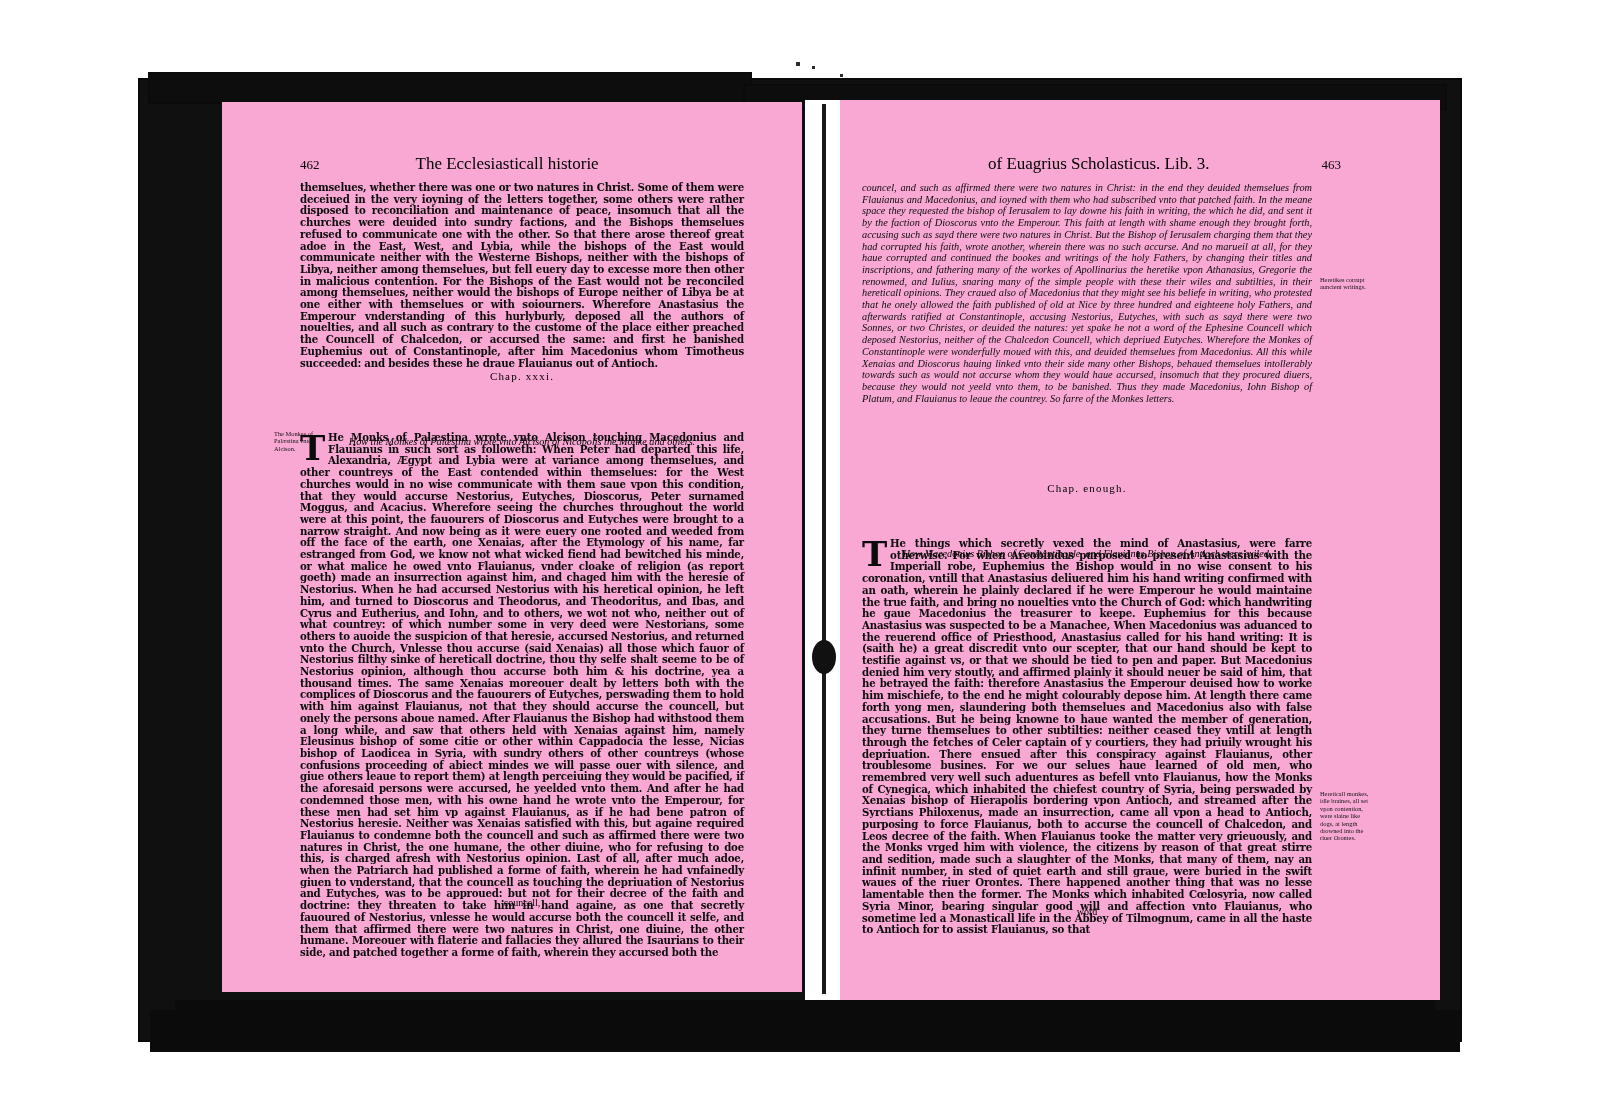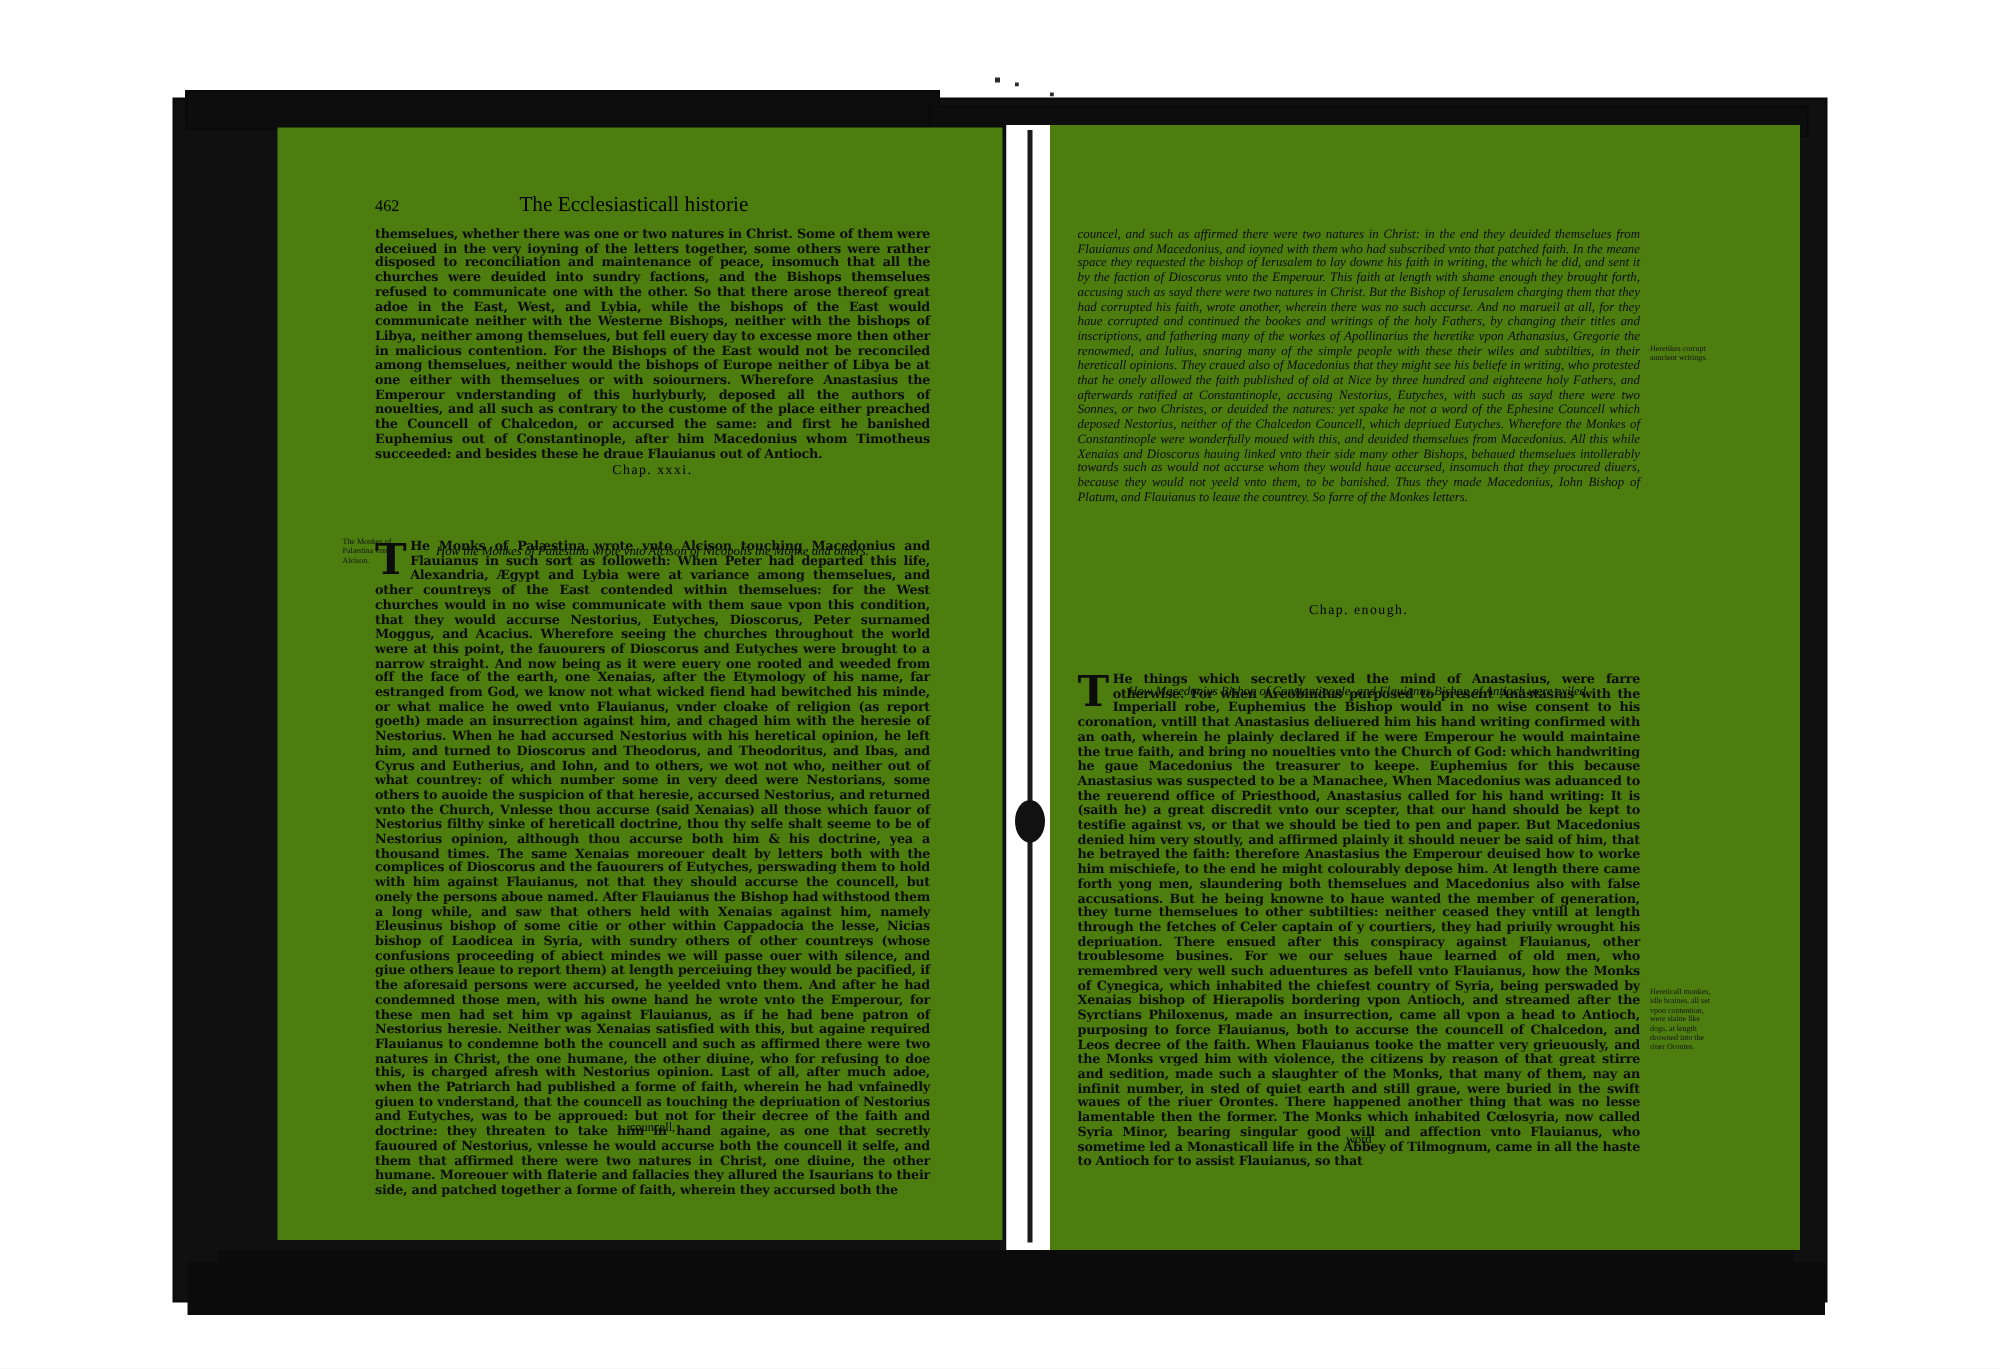--- a/index.html
+++ b/index.html
@@ -42,21 +42,21 @@
     height: 42px;
     background: #0b0b0b;
   }
   .scan-bottom-shadow.b2 {
     left: 175px; top: 1000px; width: 1260px; height: 30px;
   }
 
   
   .paper {
     position: absolute;
-    background: #4d7c0f;
+    background: #f9a8d4;
   }
   .paper.left {
     left: 222px;
     top: 102px;
     width: 580px;
     height: 890px;
   }
   .paper.right {
     left: 840px;
     top: 100px;
@@ -204,20 +204,24 @@
     </div>
 
     <div class="tail" style="position:absolute;left:78px;top:795px;width:444px;">councell,</div>
   </div>
 
   <div class="gutter"></div>
   <div class="gutter-line"></div>
   <div class="gutter-knot"></div>
 
   <div class="paper right">
+    <div class="page-head" style="left:0;top:54px;">
+      <span class="head-title" style="margin-left:148px;">of Euagrius Scholasticus.   Lib. 3.</span>
+      <span class="folio" style="margin-left:112px;">463</span>
+    </div>
 
     <div class="col roman" style="left:22px;top:82px;width:450px;">councel, and such as affirmed there were two natures in Christ: in the end they deuided themselues from Flauianus and Macedonius, and ioyned with them who had subscribed vnto that patched faith.  In the meane space they requested the bishop of Ierusalem to lay downe his faith in writing, the which he did, and sent it by the faction of Dioscorus vnto the Emperour.  This faith at length with shame enough they brought forth, accusing such as sayd there were two natures in Christ. But the Bishop of Ierusalem charging them that they had corrupted his faith, wrote another, wherein there was no such accurse. And no marueil at all, for they haue corrupted and continued the bookes and writings of the holy Fathers, by changing their titles and inscriptions, and fathering many of the workes of Apollinarius the heretike vpon Athanasius, Gregorie the renowmed, and Iulius, snaring many of the simple people with these their wiles and subtilties, in their hereticall opinions.  They craued also of Macedonius that they might see his beliefe in writing, who protested that he onely allowed the faith published of old at Nice by three hundred and eighteene holy Fathers, and afterwards ratified at Constantinople, accusing Nestorius, Eutyches, with such as sayd there were two Sonnes, or two Christes, or deuided the natures: yet spake he not a word of the Ephesine Councell which deposed Nestorius, neither of the Chalcedon Councell, which depriued Eutyches.  Wherefore the Monkes of Constantinople were wonderfully moued with this, and deuided themselues from Macedonius.  All this while Xenaias and Dioscorus hauing linked vnto their side many other Bishops, behaued themselues intollerably towards such as would not accurse whom they would haue accursed, insomuch that they procured diuers, because they would not yeeld vnto them, to be banished.  Thus they made Macedonius, Iohn Bishop of Platum, and Flauianus to leaue the countrey.  So farre of the Monkes letters.</div>
 
     <div class="marginal" style="left:480px;top:176px;">Heretikes corrupt auncient writings.</div>
 
     <div class="chap-head" style="position:absolute;left:22px;top:382px;width:450px;">Chap. enough.</div>
     <div class="chap-sub" style="position:absolute;left:52px;top:402px;width:390px;">How Macedonius Bishop of Constantinople, and Flauianus Bishop of Antioch were exiled.</div>
 
     <div class="col blackletter" style="left:22px;top:438px;width:450px;">
       <span class="dropcap">T</span>

